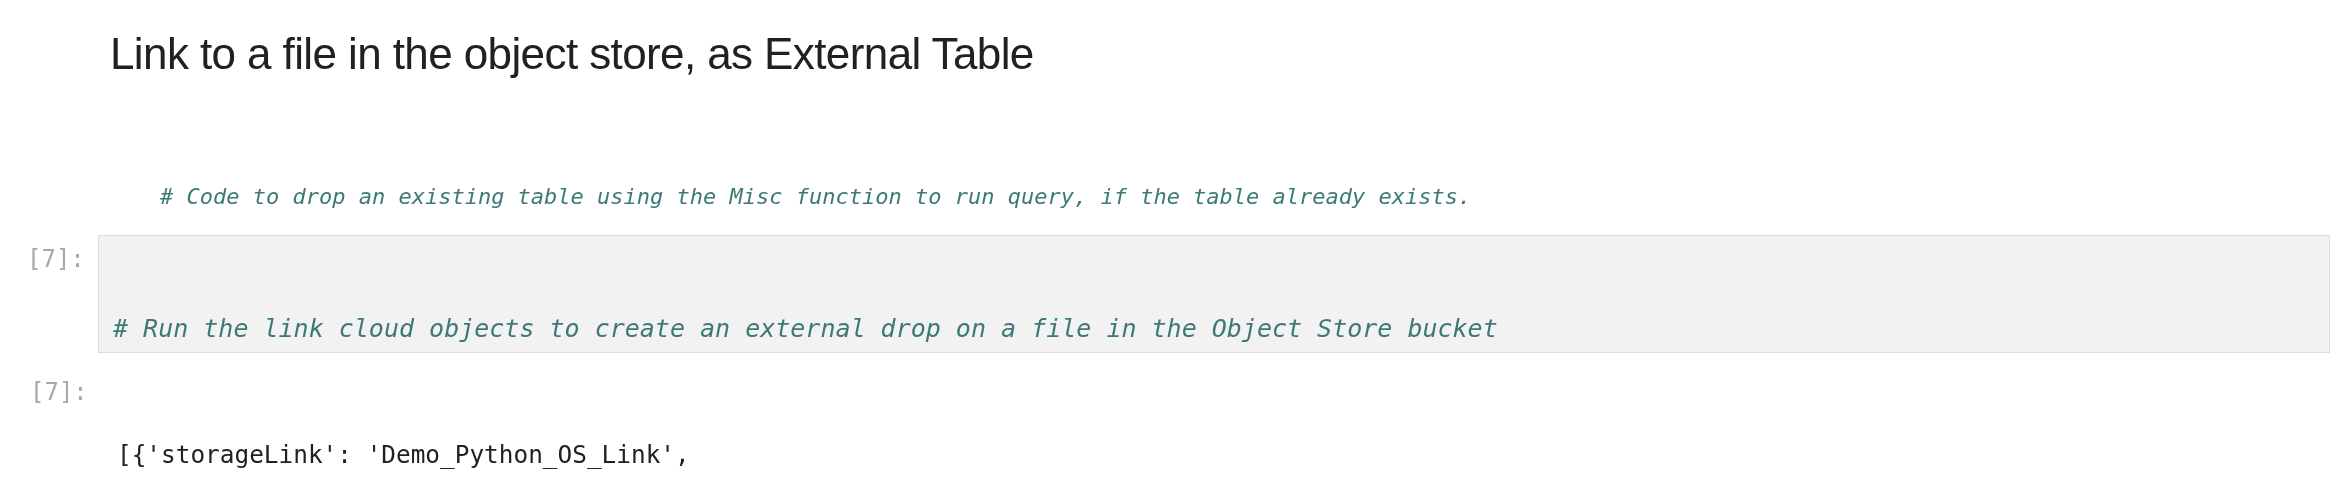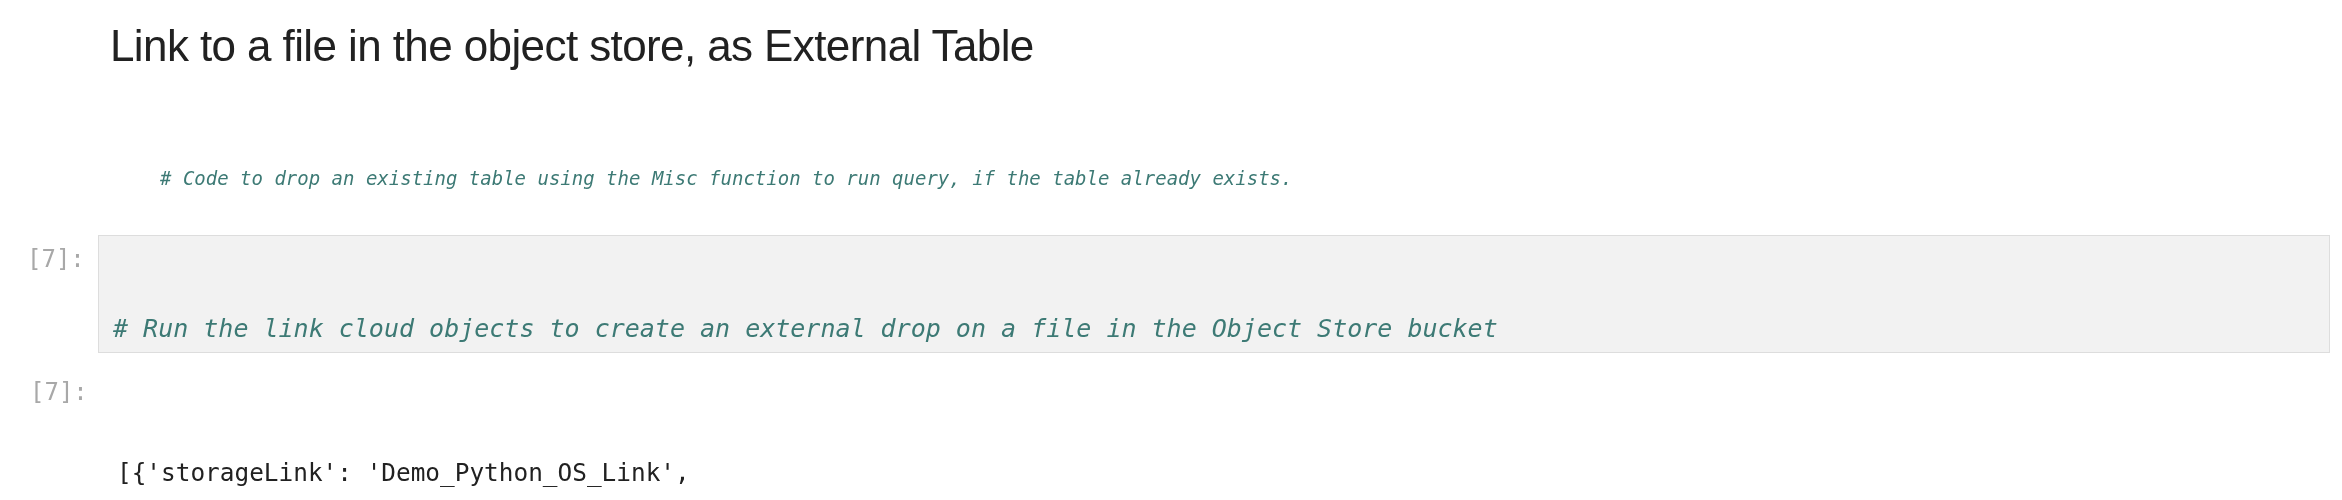--- a/index.html
+++ b/index.html
@@ -1,28 +1,28 @@
 <!DOCTYPE html>
 <html><head>
 <meta charset="utf-8">
 <style>
   html, body { margin:0; padding:0; background:#ffffff; }
   body { width:2342px; height:500px; position:relative; overflow:hidden; font-family:"Liberation Sans", sans-serif; }
-  .heading { position:absolute; left:110px; top:16px; font-family:"Liberation Sans", sans-serif; font-size:44px; font-weight:500; color:#212121; letter-spacing:-0.6px; white-space:nowrap; margin:0; line-height:60px; }
-  .md-code { position:absolute; left:160px; top:93px; font-family:"DejaVu Sans Mono", monospace; font-size:19px; line-height:34px; white-space:pre; color:#212121; }
+  .heading { position:absolute; left:110px; top:24px; font-family:"Liberation Sans", sans-serif; font-size:44px; font-weight:500; color:#212121; letter-spacing:-0.6px; white-space:nowrap; margin:0; line-height:60px; }
+  .md-code { position:absolute; left:160px; top:112px; font-family:"DejaVu Sans Mono", monospace; font-size:22px; line-height:34px; white-space:pre; color:#212121; }
   .prompt { position:absolute; font-family:"DejaVu Sans Mono", monospace; font-size:24px; color:#a8a8a8; white-space:pre; }
   .cell-box { position:absolute; left:98px; top:235px; width:2232px; height:118px; background:#f2f2f2; border:1.5px solid #dddddd; box-sizing:border-box; overflow:hidden; }
   .cell-code { position:absolute; left:14px; top:8px; font-family:"DejaVu Sans Mono", monospace; font-size:25px; line-height:34px; white-space:pre; color:#212121; }
   .output { position:absolute; left:117px; top:377px; font-family:"DejaVu Sans Mono", monospace; font-size:24.4px; line-height:31px; white-space:pre; color:#212121; }
   .c { color:#3d7a75; font-style:italic; }
   .s { color:#b22222; }
   .f { color:#1f4ca3; }
   .p { color:#212121; }
   .line { display:block; height:34px; }
-  .oline { display:block; height:31px;margin-top:18px; }
+  .oline { display:block; height:31px; }
 </style>
 </head>
 <body>
 
 <h1 class="heading">Link to a file in the object store, as External Table</h1>
 
 <div class="md-code">
   <span class="line"><span class="c"># Code to drop an existing table using the Misc function to run query, if the table already exists.</span></span>
   <span class="line"><span class="p">Misc.</span><span class="f">run_query</span><span class="p">(</span><span class="s">'DROP TABLE EXT_CUSTOMER_CONTACT_NEW CASCADE CONSTRAINTS'</span><span class="p">)</span></span>
 </div>

